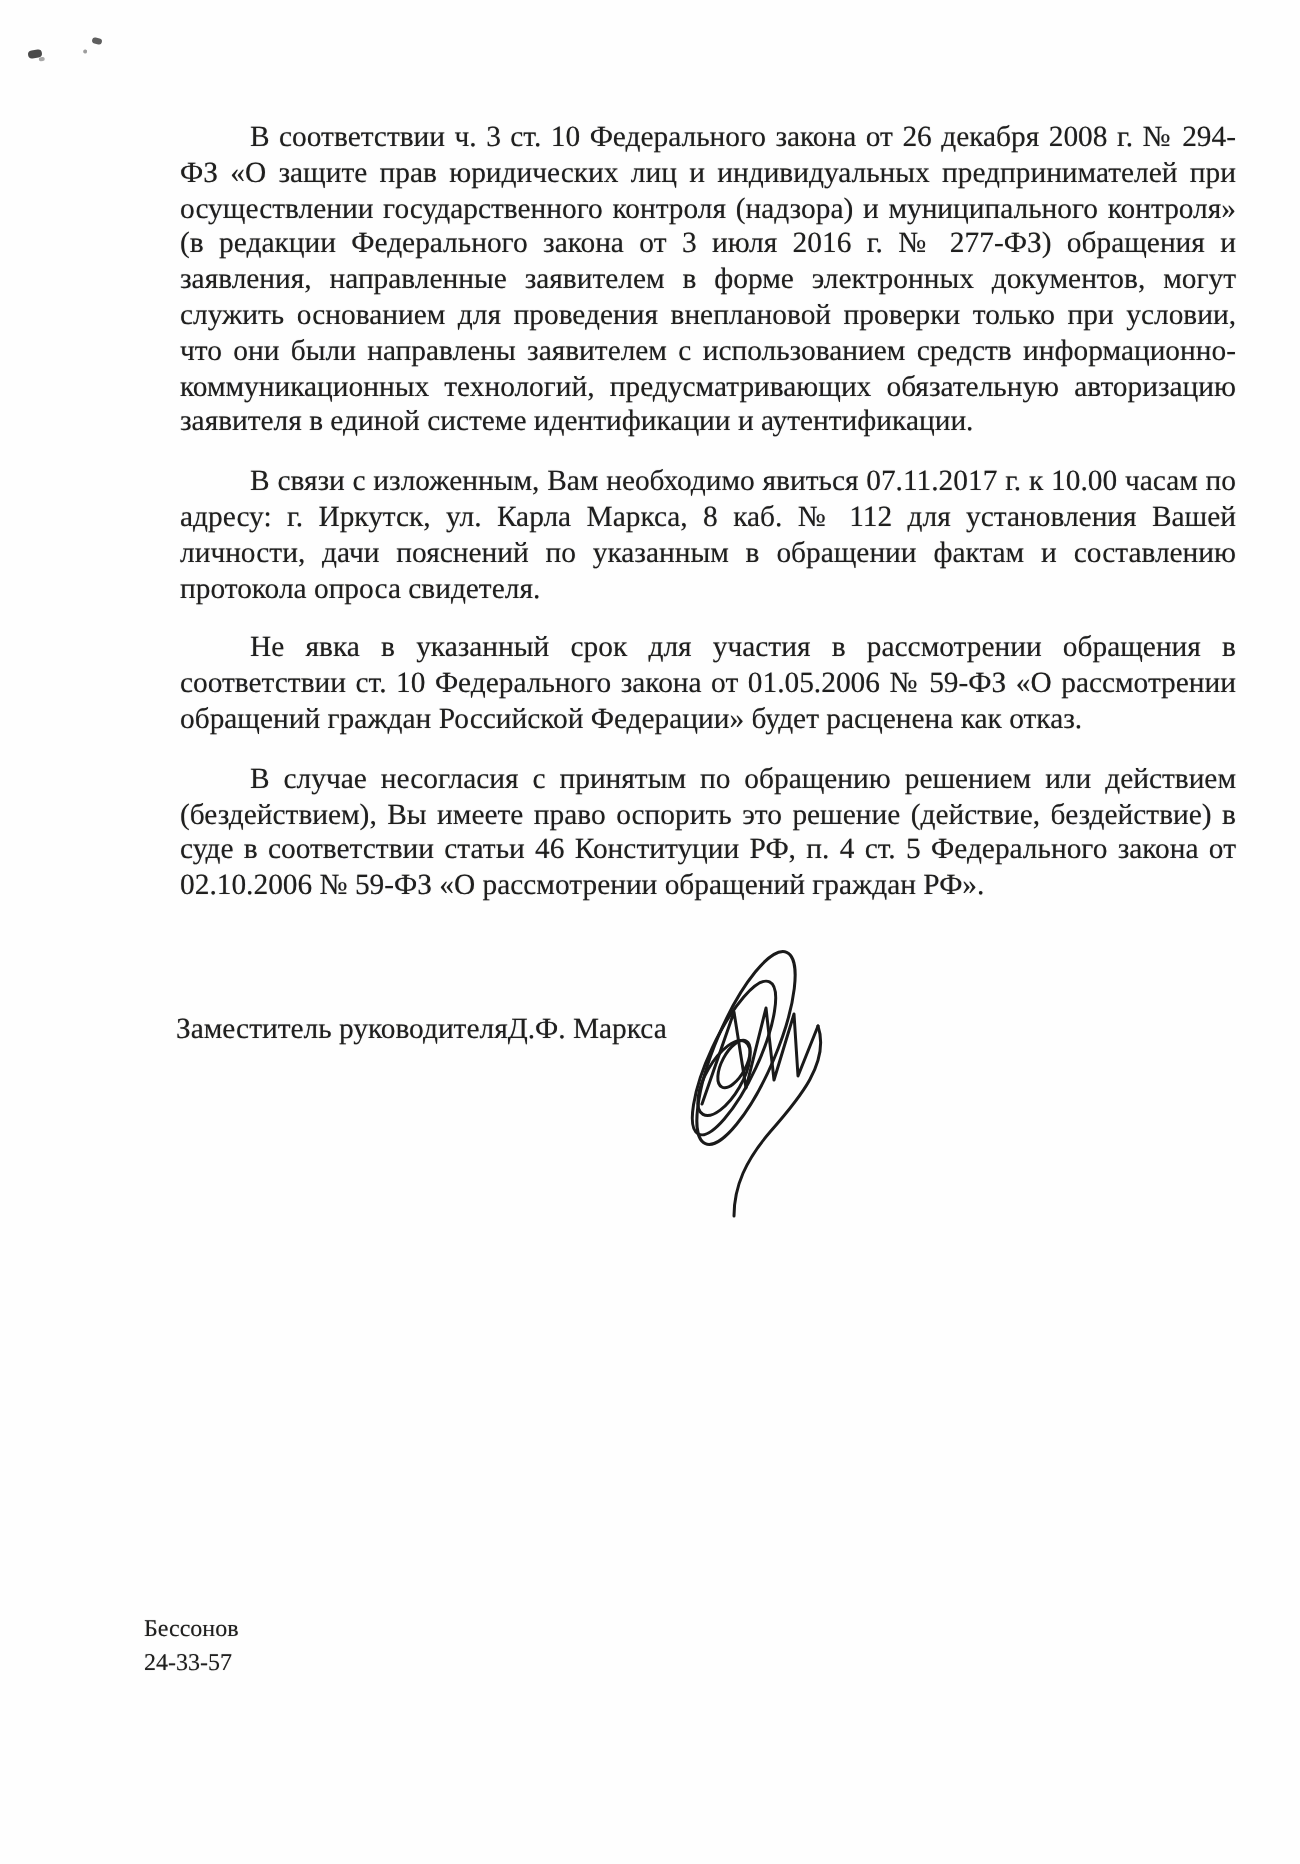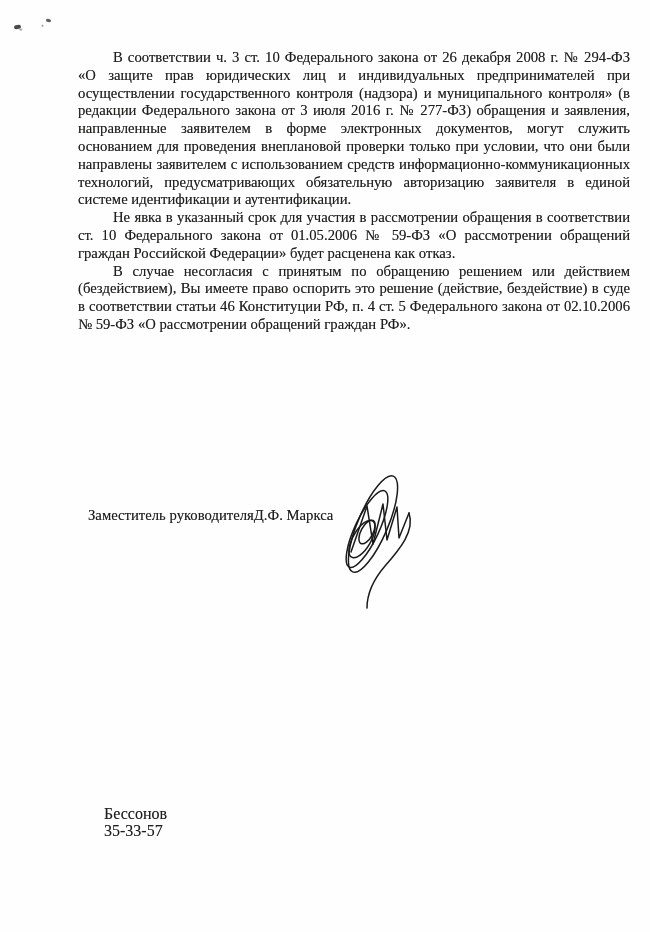--- a/index.html
+++ b/index.html
@@ -19,54 +19,55 @@
   .speck.s2{left:46px;top:19px;width:5px;height:3px;transform:rotate(14deg);opacity:.75;}
   .speck.s2::after{content:"";position:absolute;left:-3px;top:7px;width:2px;height:2px;background:#444;opacity:.7;border-radius:50%;}
 
   .letter-body{
     position:absolute;
     left:78px;top:49px;width:552px;
     font-size:14.7px;line-height:17.8px;
     text-align:justify;
     text-shadow:0 0 .4px rgba(30,30,30,.55);
   }
-  .letter-body p{margin:0;text-indent:35px;}
+  .letter-body p{margin:12px;text-indent:35px;}
 
   .sig-row{
     position:absolute;
     left:88px;right:42px;top:507px;
     display:flex;justify-content:flex-start;align-items:flex-start;
     font-size:14.7px;
     text-shadow:0 0 .4px rgba(30,30,30,.55);
   }
   .signature-svg{
     position:absolute;left:322px;top:467px;
     width:112px;height:182px;
   }
   .signature-svg path,.signature-svg ellipse{
     fill:none;stroke:#1a1a1a;stroke-width:1.5;
     stroke-linecap:round;stroke-linejoin:round;
   }
   .footer{
     position:absolute;
-    left:104px;top:806px;
-    font-size:16px;line-height:16.5px;
+    left:72px;top:806px;
+    font-size:12px;line-height:16.5px;
     text-shadow:0 0 .4px rgba(30,30,30,.5);
   }
 </style>
 </head>
 <body>
 
 <div class="page">
 
   <div class="speck s1"></div>
   <div class="speck s2"></div>
 
   <div class="letter-body">
     <p>В соответствии ч. 3 ст. 10 Федерального закона от 26 декабря 2008 г. № 294-ФЗ «О защите прав юридических лиц и индивидуальных предпринимателей при осуществлении государственного контроля (надзора) и муниципального контроля» (в редакции Федерального закона от 3 июля 2016 г. № 277-ФЗ) обращения и заявления, направленные заявителем в форме электронных документов, могут служить основанием для проведения внеплановой проверки только при условии, что они были направлены заявителем с использованием средств информационно-коммуникационных технологий, предусматривающих обязательную авторизацию заявителя в единой системе идентификации и аутентификации.</p>
+    <p>В связи с изложенным, Вам необходимо явиться 07.11.2017 г. к 10.00 часам по адресу: г. Иркутск, ул. Карла Маркса, 8 каб. № 112 для установления Вашей личности, дачи пояснений по указанным в обращении фактам и составлению протокола опроса свидетеля.</p>
     <p>Не явка в указанный срок для участия в рассмотрении обращения в соответствии ст. 10 Федерального закона от 01.05.2006 № 59-ФЗ «О рассмотрении обращений граждан Российской Федерации» будет расценена как отказ.</p>
     <p>В случае несогласия с принятым по обращению решением или действием (бездействием), Вы имеете право оспорить это решение (действие, бездействие) в суде в соответствии статьи 46 Конституции РФ, п. 4 ст. 5 Федерального закона от 02.10.2006 № 59-ФЗ «О рассмотрении обращений граждан РФ».</p>
   </div>
 
   <div class="sig-row">
     <span>Заместитель руководителя</span>
     <span>Д.Ф. Маркса</span>
   </div>
 
   <svg class="signature-svg" viewBox="0 0 112 182" aria-label="signature">
@@ -77,16 +78,16 @@
     <ellipse cx="40" cy="72" rx="9" ry="21" transform="rotate(30 40 72)"></ellipse>
     <ellipse cx="45" cy="65" rx="6" ry="13" transform="rotate(28 45 65)"></ellipse>
 
     <path d="M 29 85 L 45 39 L 51 77 L 61 37 L 65 73 L 75 40 L 77 71 L 87 46"></path>
 
     <path d="M 87 46 C 93 64, 78 82, 63 99 C 51 113, 45 126, 45 141"></path>
   </svg>
 
   <div class="footer">
     <div>Бессонов</div>
-    <div>35-33-57</div>
+    <div>24-33-57</div>
   </div>
 
 </div>
 
 </body></html>

